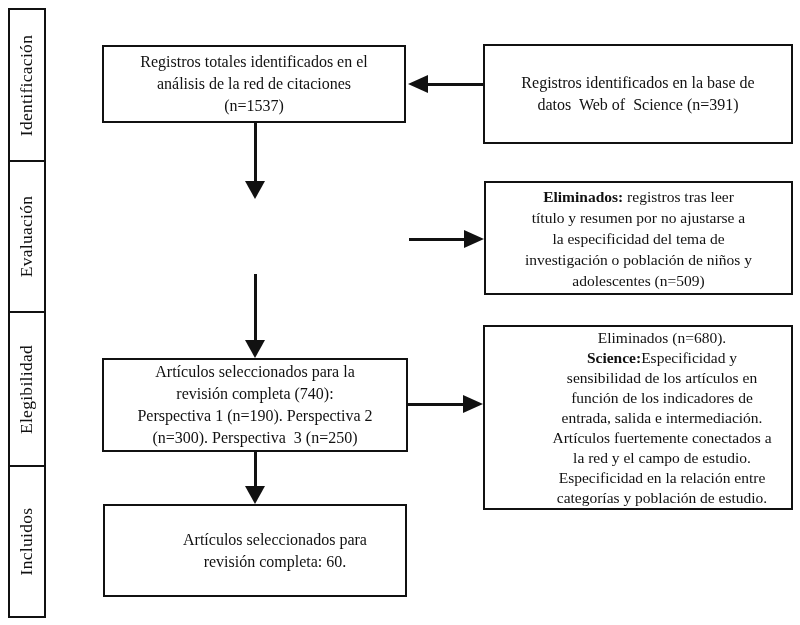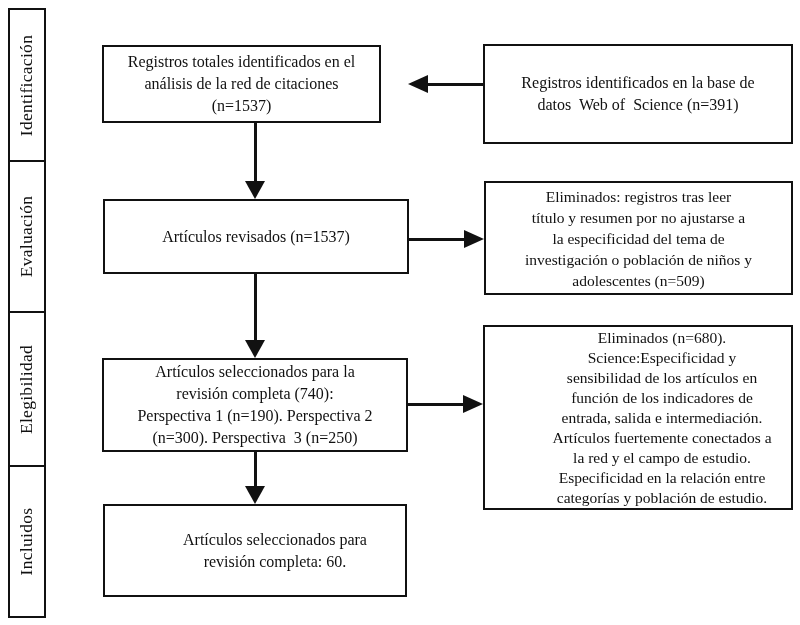--- a/index.html
+++ b/index.html
@@ -52,21 +52,21 @@
     display: flex;
     align-items: center;
     justify-content: center;
   }
   .stage .vtxt {
     transform: rotate(-90deg);
     white-space: nowrap;
     font-size: 17.5px;
     letter-spacing: 0.3px;
   }
-  .b { font-weight: 400; }
+  .b { font-weight: 700; }
   .hline {
     position: absolute;
     height: 3px;
     background: #111111;
   }
   .vline {
     position: absolute;
     width: 3px;
     background: #111111;
   }
@@ -103,29 +103,26 @@
   <div class="stage" style="top:160px; height:153px;">
     <span class="vtxt">Evaluación</span>
   </div>
   <div class="stage" style="top:311px; height:156px;">
     <span class="vtxt">Elegibilidad</span>
   </div>
   <div class="stage" style="top:465px; height:153px;">
     <span class="vtxt">Incluidos</span>
   </div>
 
-  <div class="box main-box" style="left:102px; top:45px; width:279px; height:78px;">
+  <div class="box main-box" style="left:102px; top:45px; width:304px; height:78px;">
     <div class="txt">Registros totales identificados en el
 análisis de la red de citaciones
 (n=1537)</div>
   </div>
 
-  <div class="box main-box" style="left:103px; top:199px; width:306px; height:75px;">
-    <div class="txt">Artículos revisados (n=1537)</div>
-  </div>
 
   <div class="box main-box" style="left:102px; top:358px; width:306px; height:94px;">
     <div class="txt">Artículos seleccionados para la
 revisión completa (740):
 Perspectiva 1 (n=190). Perspectiva 2
 (n=300). Perspectiva  3 (n=250)</div>
   </div>
 
   <div class="box main-box" style="left:103px; top:504px; width:304px; height:93px;padding-left:40px;">
     <div class="txt">Artículos seleccionados para

